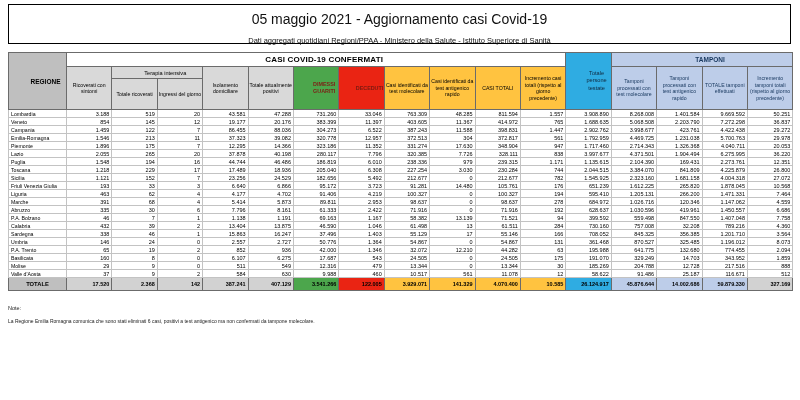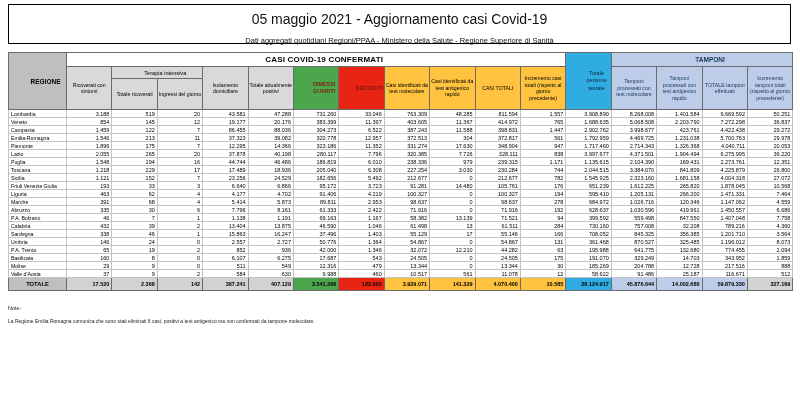--- a/index.html
+++ b/index.html
@@ -56,21 +56,21 @@
   .note-label { position: absolute; left: 8px; top: 305px; font-size: 5.5px; color: #222; }
   .note-text  { position: absolute; left: 8px; top: 318px; font-size: 5px; color: #222; }
 </style>
 </head>
 <body>
 
 <div id="page">
 
   <div class="title-box">
     <div class="l1">05 maggio 2021 - Aggiornamento casi Covid-19</div>
-    <div class="l2">Dati aggregati quotidiani Regioni/PPAA - Ministero della Salute - Regione Superiore di Sanità</div>
+    <div class="l2">Dati aggregati quotidiani Regioni/PPAA - Ministero della Salute - Istituto Superiore di Sanità</div>
   </div>
 
   <table>
     <colgroup>
       <col class="c-region">
       <col class="c-num">
         <col class="c-num">
         <col class="c-num">
         <col class="c-num">
       <col class="c-num">

